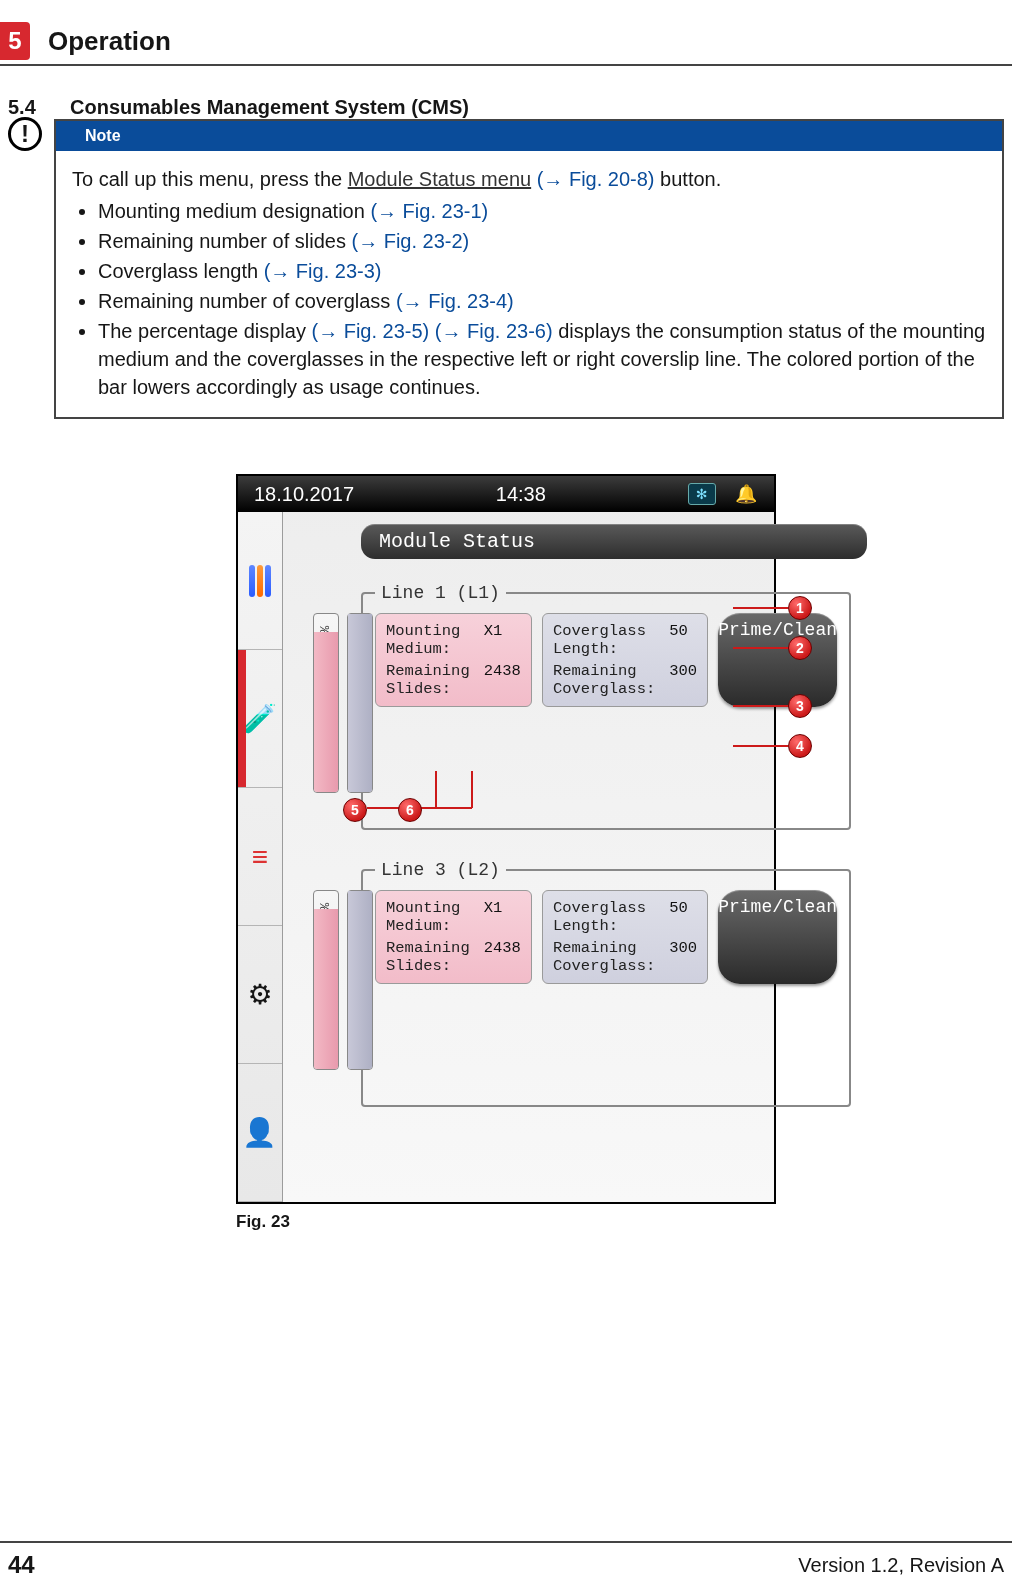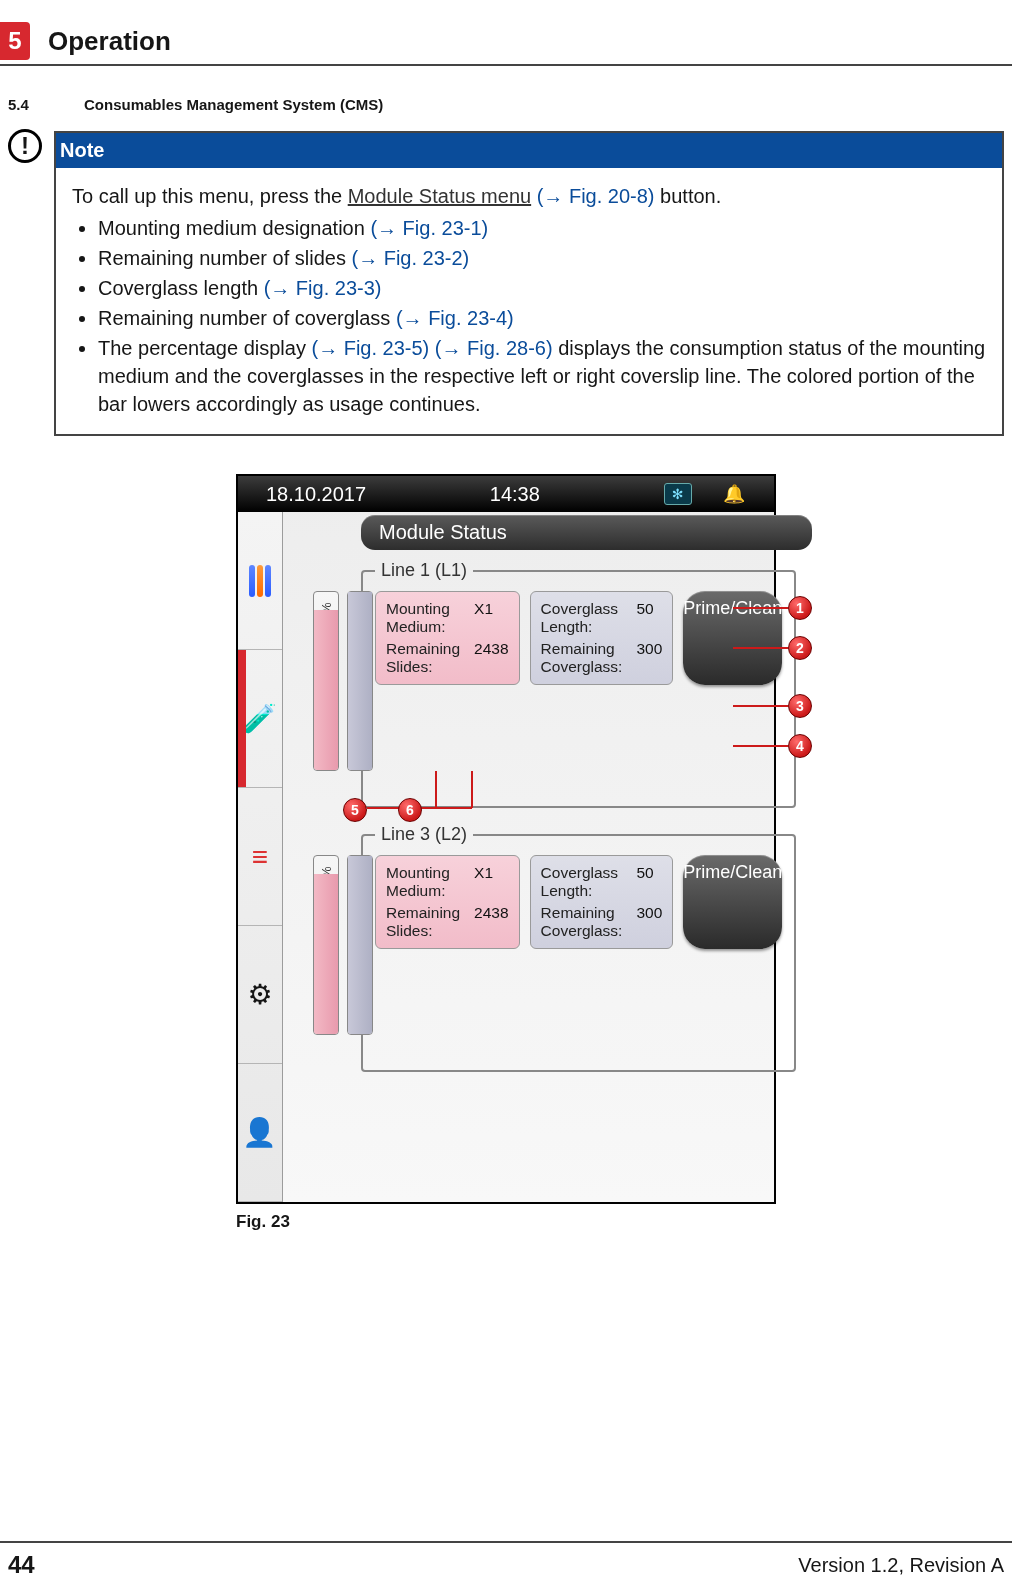--- a/index.html
+++ b/index.html
@@ -24,66 +24,66 @@
   .chapter-bar { position:absolute; top:22px; left:0; right:0; height:38px; display:flex; align-items:center; }
   .chapter-badge {
     width:30px; height:38px; background:var(--brand-red);
     color:#fff; display:flex; align-items:center; justify-content:center;
     font-weight:700; font-size:24px; border-radius:0 4px 4px 0;
   }
   .chapter-title { font-size:26px; font-weight:700; margin-left:18px; }
   .chapter-rule { position:absolute; top:64px; left:0; right:0; border-top:2px solid #444; }
 
   .section { position:absolute; top:96px; left:8px; right:8px; }
-  .section-heading { font-size:15px; font-weight:700; display:flex; gap:36px; margin-bottom:18px; }
+  .section-heading { font-size:20px; font-weight:700; display:flex; gap:22px; }
   .section-num { min-width:40px; }
 
   
   .note-wrap { position:relative; margin-left:46px; }
   .note-icon {
     position:absolute; left:-46px; top:-2px;
     width:34px; height:34px; border:3px solid #000; border-radius:50%;
     display:flex; align-items:center; justify-content:center; font-weight:900; font-size:24px;
   }
   .note-box { border:2px solid #444; }
-  .note-head { background:var(--brand-blue); color:#fff; font-weight:700; padding:6px 4px; font-size:20px; }
+  .note-head { background:var(--brand-blue); color:#fff; font-weight:700; padding:6px 29px; font-size:16px; }
   .note-body { padding:10px 16px 14px 16px; font-size:20px; line-height:1.4; }
   .note-body ul { margin:4px 0 0 0; padding-left:26px; }
   .note-body li { margin:2px 0; }
   .link-u { text-decoration:underline; font-weight:400; color:#333; }
   .xref { color:var(--link-blue);margin-top:41px; }
 
   
   .figure { position:absolute; top:474px; left:50%; transform:translateX(-50%); width:540px; }
   .figure-frame { border:2px solid #000; padding:0; background:#fff; position:relative; height:730px; }
   .fig-caption { font-size:17px; font-weight:700; margin-top:8px; }
 
   .screen {
     position:absolute; top:0; left:0; right:0; bottom:0;
     background: linear-gradient(#ededed,#f8f8f8);
     display:flex; flex-direction:column;
   }
   .screen-topbar {
     height:40px; background:linear-gradient(#3c3c3c,#000);
-    color:#fff; display:flex; align-items:center; padding:0 28px; gap:32px;
+    color:#fff; display:flex; align-items:center; padding:0 16px; gap:20px;
     font-size:20px;
   }
   .screen-topbar .spacer { flex:1; }
   .stat-box { width:28px; height:22px; border:1px solid #6aa; border-radius:3px; display:inline-flex; align-items:center; justify-content:center; font-size:14px; color:#7de0ff; background:#0a3a4a;}
   .screen-body { flex:1; display:flex; }
   .sidebar { width:88px; background:linear-gradient(#f4f4f4,#e8e8e8); border-right:1px solid #9c9c9c; display:flex; flex-direction:column; }
   .sidebar .tab {
     height:138px; border-bottom:1px solid #b5b5b5; display:flex; align-items:center; justify-content:center;
     position:relative;
   }
   .sidebar .tab.active::before {
     content:""; position:absolute; left:0; top:0; bottom:0; width:8px; background:var(--brand-red);
   }
   .sidebar .ico { width:44px; height:44px; display:flex; align-items:center; justify-content:center; font-size:28px; }
-  .content { flex:1; padding:3px 12px 14px 12px; display:flex; flex-direction:column; gap:10px; }
+  .content { flex:1; padding:12px 12px 14px 12px; display:flex; flex-direction:column; gap:24px;font-family:Liberation Mono, monospace; }
   .panel-h {
     margin-left:66px;
     background:linear-gradient(#5a5a5a,#2d2d2d); color:#fff; border-radius:14px; padding:6px 18px; font-size:20px; font-weight:500; box-shadow:inset 0 1px 0 rgba(255,255,255,.25);
   }
 
   fieldset.line { border:2px solid #888; border-radius:4px; margin:0 16px 6px 66px; padding:10px 12px 10px 12px; position:relative; }
   fieldset.line legend { font-size:18px; color:#333; padding:0 6px; }
   .line-inner { display:flex; align-items:flex-start; gap:10px; position:relative; height:205px; }
 
   
@@ -163,21 +163,21 @@
         </p>
         <ul>
           <li><span>Mounting medium designation </span><span class="xref">(→ Fig.  23-1)</span></li>
           <li><span>Remaining number of slides </span><span class="xref">(→ Fig.  23-2)</span></li>
           <li><span>Coverglass length </span><span class="xref">(→ Fig.  23-3)</span></li>
           <li><span>Remaining number of coverglass </span><span class="xref">(→ Fig.  23-4)</span></li>
           <li>
             <span>The percentage display </span>
             <span class="xref">(→ Fig.  23-5)</span>
             <span> </span>
-            <span class="xref">(→ Fig.  28-6)</span>
+            <span class="xref">(→ Fig.  23-6)</span>
             <span> displays the consumption status of the mounting medium and the coverglasses in the respective left or right coverslip line. The colored portion of the bar lowers accordingly as usage continues.</span>
           </li>
         </ul>
       </div>
     </div>
   </div>
 </div>
 
 <div class="figure">
   <div class="figure-frame">

